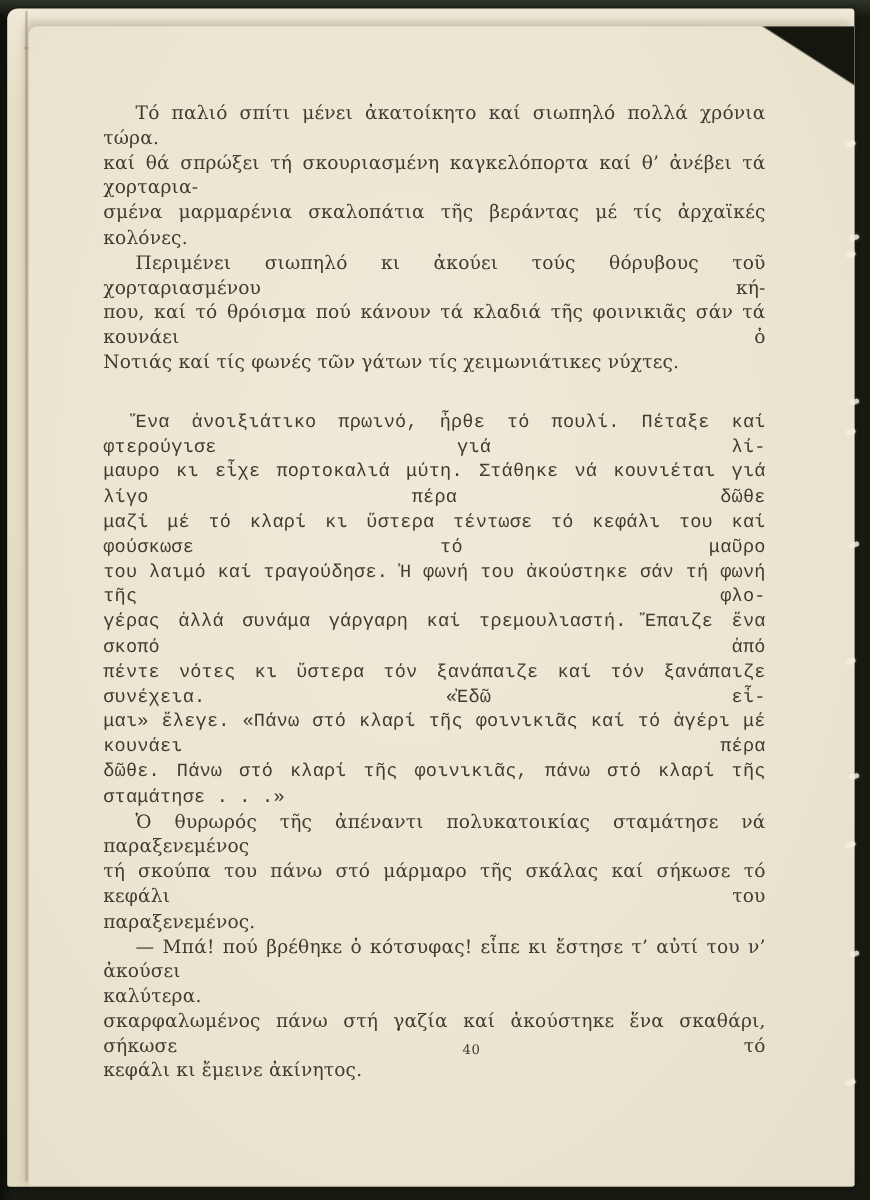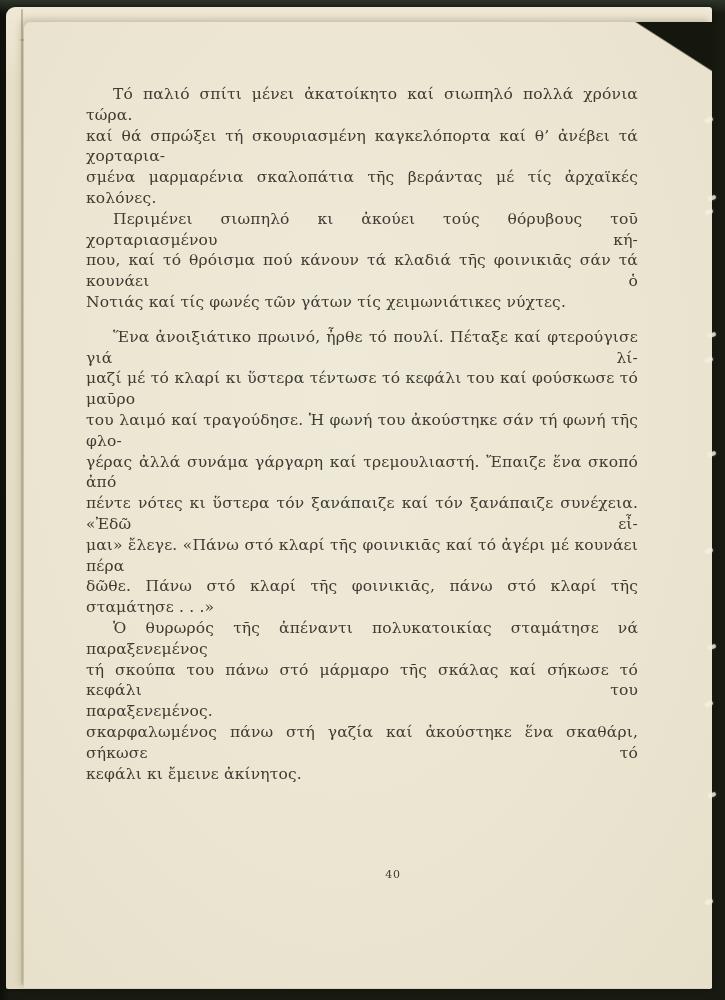--- a/index.html
+++ b/index.html
@@ -53,21 +53,21 @@
     position:absolute;right:0;top:0;width:78px;height:50px;
     background:linear-gradient(to bottom left, #15170f 0%, #15170f 48%, rgba(21,23,15,0) 50%);
   }
   .text-block{
     position:absolute;left:62px;top:62px;width:552px;
     color:var(--ink);
     font-size:15.5px;line-height:20.8px;
     letter-spacing:.01em;
   }
   .paragraph{margin:0;}
-  .paragraph.gap-before{margin-top:14px;}
+  .paragraph.gap-before{margin-top:29px;font-family:Liberation Mono, monospace;}
   .line{
     text-align:justify;
     text-align-last:justify;
     white-space:normal;
   }
   .line.last{text-align-last:left;}
   .line.first{text-indent:27px;}
   .page-number{
     position:absolute;left:93px;top:846px;width:552px;
     text-align:center;color:var(--ink);
@@ -104,31 +104,36 @@
           <div class="line">καί θά σπρώξει τή σκουριασμένη καγκελόπορτα καί θ’ ἀνέβει τά χορταρια-</div>
           <div class="line last">σμένα μαρμαρένια σκαλοπάτια τῆς βεράντας μέ τίς ἀρχαϊκές κολόνες.</div>
         </div>
         <div class="paragraph">
           <div class="line first">Περιμένει σιωπηλό κι ἀκούει τούς θόρυβους τοῦ χορταριασμένου κή-</div>
           <div class="line">που, καί τό θρόισμα πού κάνουν τά κλαδιά τῆς φοινικιᾶς σάν τά κουνάει ὁ</div>
           <div class="line last">Νοτιάς καί τίς φωνές τῶν γάτων τίς χειμωνιάτικες νύχτες.</div>
         </div>
         <div class="paragraph gap-before">
           <div class="line first">Ἕνα ἀνοιξιάτικο πρωινό, ἦρθε τό πουλί. Πέταξε καί φτερούγισε γιά λί-</div>
+          <div class="line">μαυρο κι εἶχε πορτοκαλιά μύτη. Στάθηκε νά κουνιέται γιά λίγο πέρα δῶθε</div>
           <div class="line">μαζί μέ τό κλαρί κι ὕστερα τέντωσε τό κεφάλι του καί φούσκωσε τό μαῦρο</div>
           <div class="line">του λαιμό καί τραγούδησε. Ἡ φωνή του ἀκούστηκε σάν τή φωνή τῆς φλο-</div>
           <div class="line">γέρας ἀλλά συνάμα γάργαρη καί τρεμουλιαστή. Ἔπαιζε ἕνα σκοπό ἀπό</div>
           <div class="line">πέντε νότες κι ὕστερα τόν ξανάπαιζε καί τόν ξανάπαιζε συνέχεια. «Ἐδῶ εἶ-</div>
           <div class="line">μαι» ἔλεγε. «Πάνω στό κλαρί τῆς φοινικιᾶς καί τό ἀγέρι μέ κουνάει πέρα</div>
           <div class="line last">δῶθε. Πάνω στό κλαρί τῆς φοινικιᾶς, πάνω στό κλαρί τῆς σταμάτησε . . .»</div>
         </div>
         <div class="paragraph">
           <div class="line first">Ὁ θυρωρός τῆς ἀπέναντι πολυκατοικίας σταμάτησε νά παραξενεμένος</div>
           <div class="line">τή σκούπα του πάνω στό μάρμαρο τῆς σκάλας καί σήκωσε τό κεφάλι του</div>
           <div class="line last">παραξενεμένος.</div>
+        </div>
+        <div class="paragraph">
+          <div class="line first">— Μπά! πού βρέθηκε ὁ κότσυφας! εἶπε κι ἔστησε τ’ αὐτί του ν’ ἀκούσει</div>
+          <div class="line last">καλύτερα.</div>
         </div>
         <div class="paragraph">
           <div class="line">σκαρφαλωμένος πάνω στή γαζία καί ἀκούστηκε ἕνα σκαθάρι, σήκωσε τό</div>
           <div class="line last">κεφάλι κι ἔμεινε ἀκίνητος.</div>
         </div>
       </div>
     <div class="page-number">40</div>
   </div>
 
   <div class="stitches">

